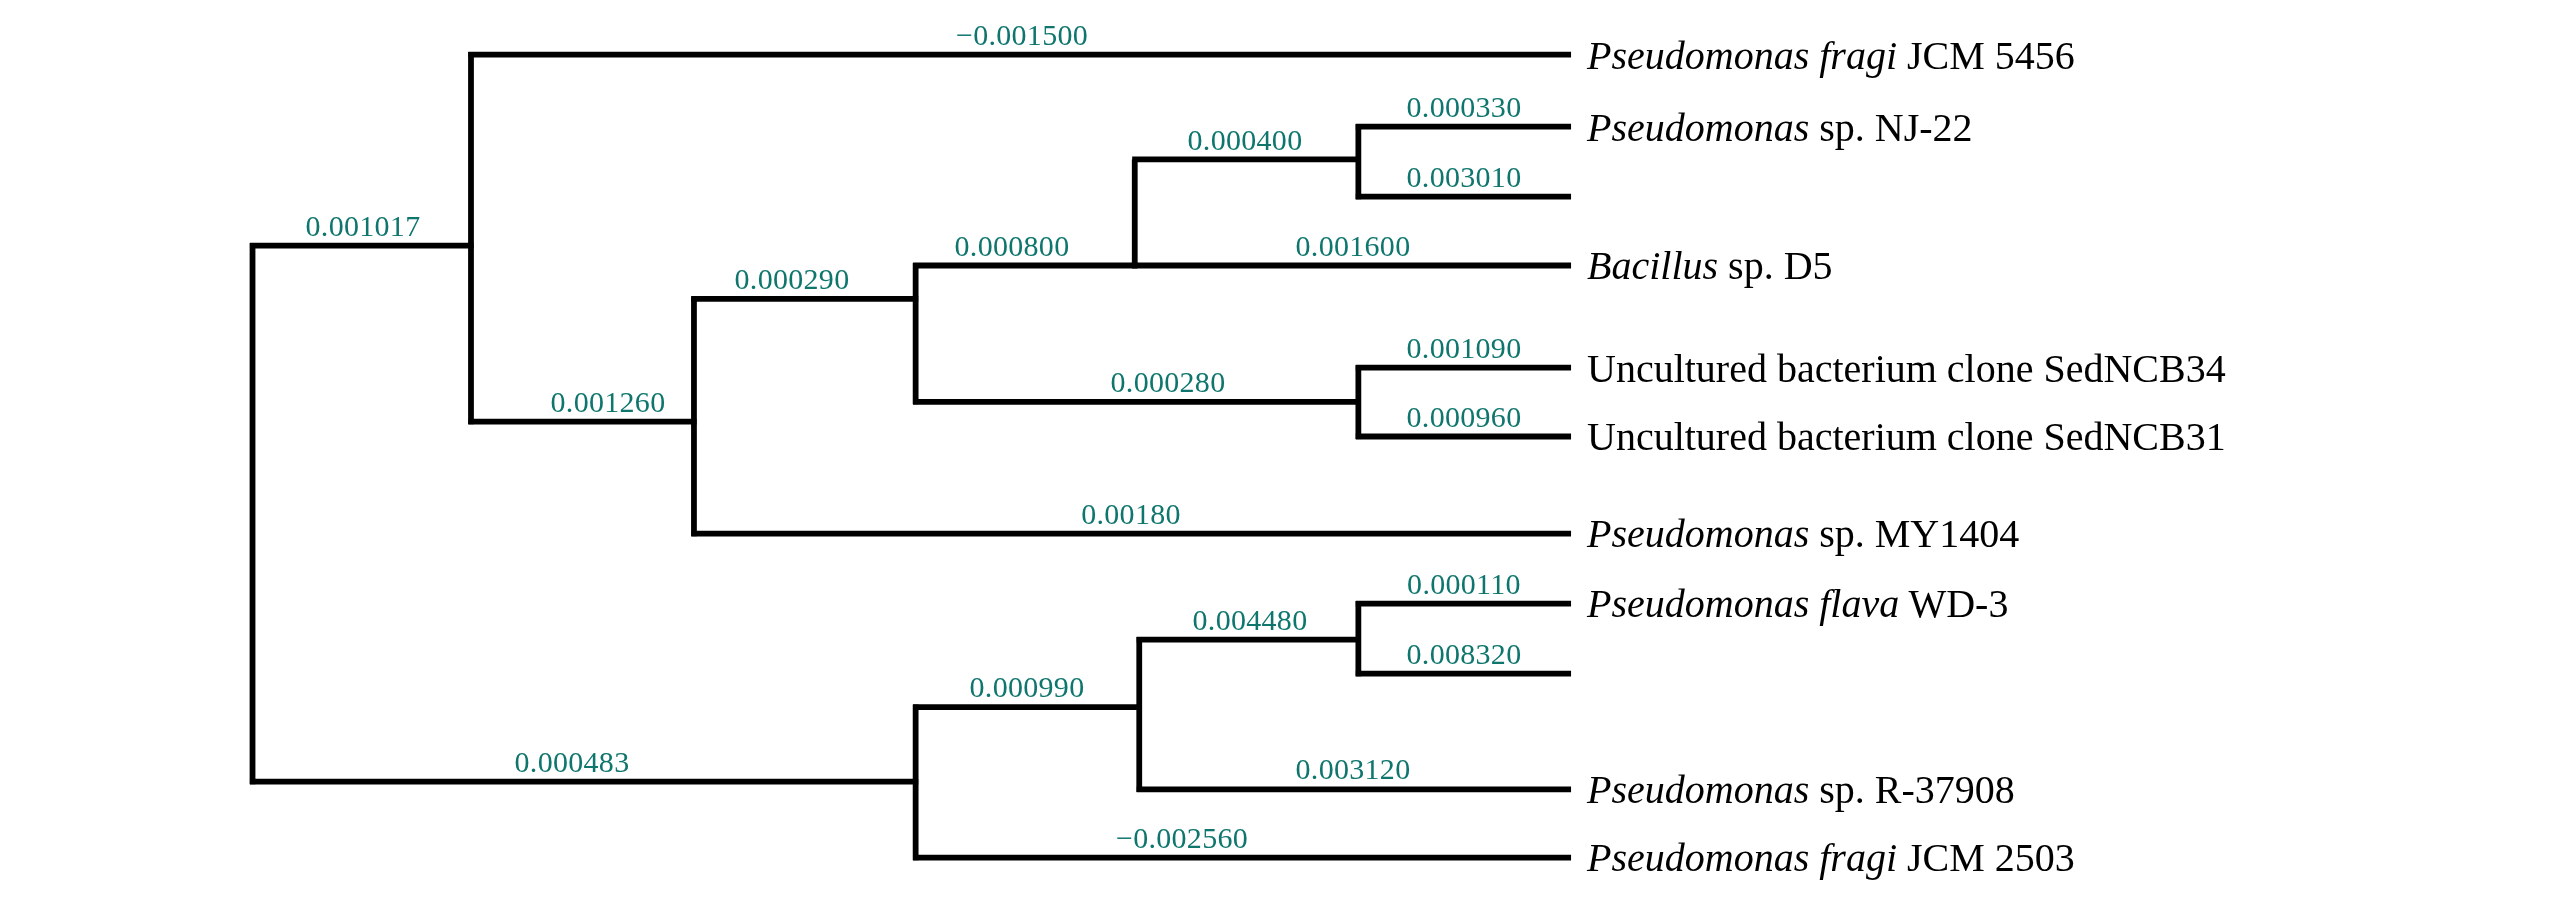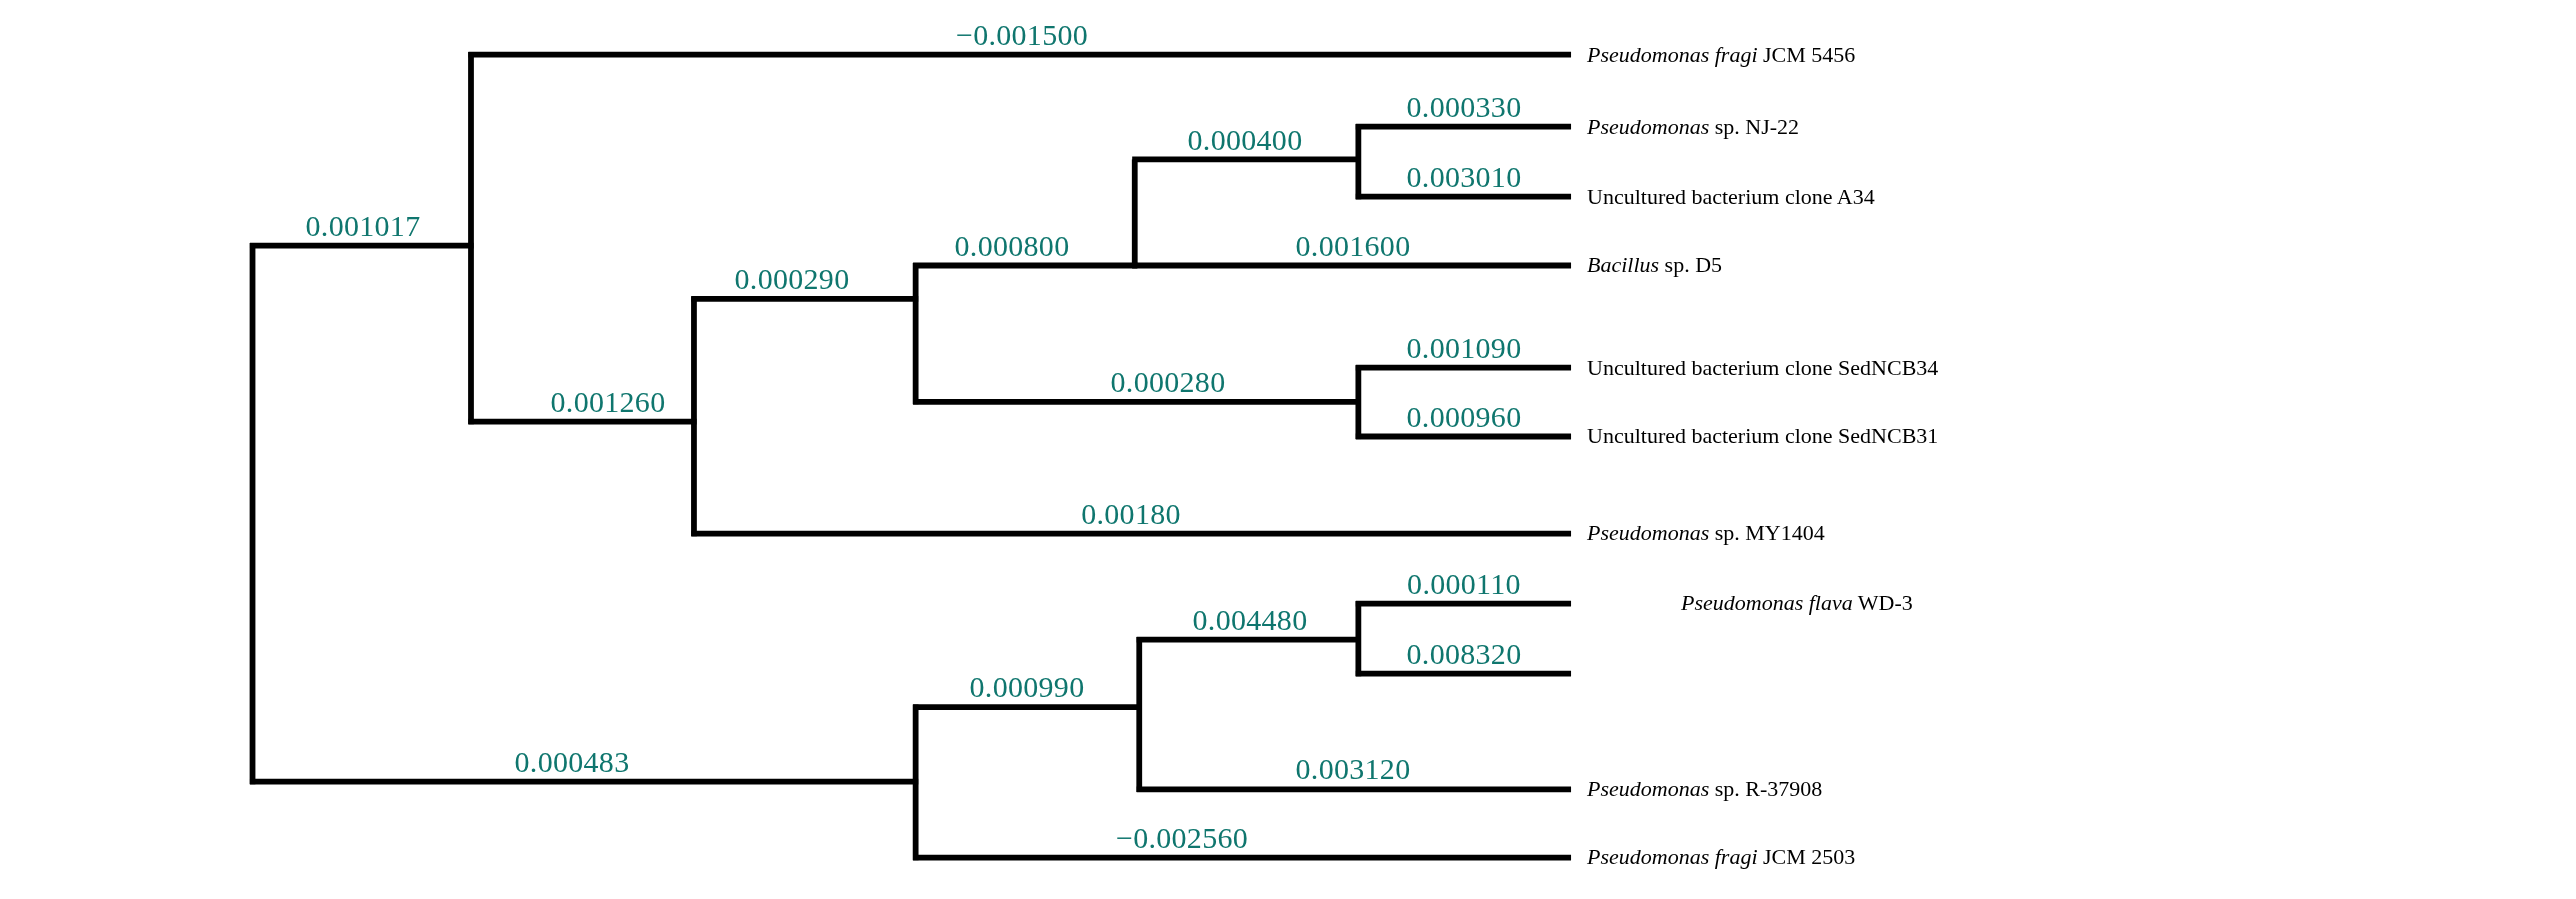--- a/index.html
+++ b/index.html
@@ -2,21 +2,21 @@
 <html style="font-size:10.3px"><head>
 <meta charset="utf-8">
 <style>
   html,body{margin:0;padding:0;background:#ffffff;}
   body{width:2576px;height:900px;font-family:"Liberation Serif",serif;overflow:hidden;}
   #tree-root{position:relative;width:2576px;height:900px;background:#fff;}
   svg.tree-lines{position:absolute;left:0;top:0;width:2576px;height:900px;}
   .branch{stroke:#000000;stroke-width:9;stroke-linecap:butt;fill:none;}
   .branch-v{stroke:#000000;stroke-width:9;fill:none;}
   .lenlabel{position:absolute;font-family:"Liberation Serif",serif;font-size:30px;color:#0f766e;white-space:nowrap;transform:translate(-50%,-100%);letter-spacing:0.3px;}
-  .taxon{position:absolute;font-family:"Liberation Serif",serif;font-size:22px;color:#000;white-space:nowrap;transform:translateY(-50%);}
+  .taxon{position:absolute;font-family:"Liberation Serif",serif;font-size:40px;color:#000;white-space:nowrap;transform:translateY(-50%);}
   .taxon .it{font-style:italic;}
 </style>
 </head>
 <body>
 
 <div id="tree-root">
 
   <svg class="tree-lines" viewBox="0 0 4009 1400" preserveAspectRatio="none">
 
     <line class="branch-v" x1="393" y1="378" x2="393" y2="1220"></line>
@@ -119,36 +119,33 @@
   <div class="lenlabel" style="left:572px;  top:779px;">0.000483</div>
 
   <div class="lenlabel" style="left:1182px; top:855px;">−0.002560</div>
 
   <div class="taxon" style="left:1587px; top:55px;">
     <span class="it">Pseudomonas fragi</span><span> JCM 5456</span>
   </div>
   <div class="taxon" style="left:1587px; top:127px;">
     <span class="it">Pseudomonas</span><span> sp. NJ-22</span>
   </div>
-  <div class="taxon" style="left:1587px; top:197px;">
-    <span class="it"></span><span>Uncultured bacterium clone A34</span>
-  </div>
   <div class="taxon" style="left:1587px; top:265px;">
     <span class="it">Bacillus</span><span> sp. D5</span>
   </div>
   <div class="taxon" style="left:1587px; top:368px;">
     <span class="it"></span><span>Uncultured bacterium clone SedNCB34</span>
   </div>
   <div class="taxon" style="left:1587px; top:436px;">
     <span class="it"></span><span>Uncultured bacterium clone SedNCB31</span>
   </div>
   <div class="taxon" style="left:1587px; top:533px;">
     <span class="it">Pseudomonas</span><span> sp. MY1404</span>
   </div>
-  <div class="taxon" style="left:1681px; top:603px;text-align:right;">
+  <div class="taxon" style="left:1587px; top:603px;text-align:right;">
     <span class="it">Pseudomonas flava</span><span> WD-3</span>
   </div>
   <div class="taxon" style="left:1587px; top:789px;">
     <span class="it">Pseudomonas</span><span> sp. R-37908</span>
   </div>
   <div class="taxon" style="left:1587px; top:857px;">
     <span class="it">Pseudomonas fragi</span><span> JCM 2503</span>
   </div>
 
 </div>

